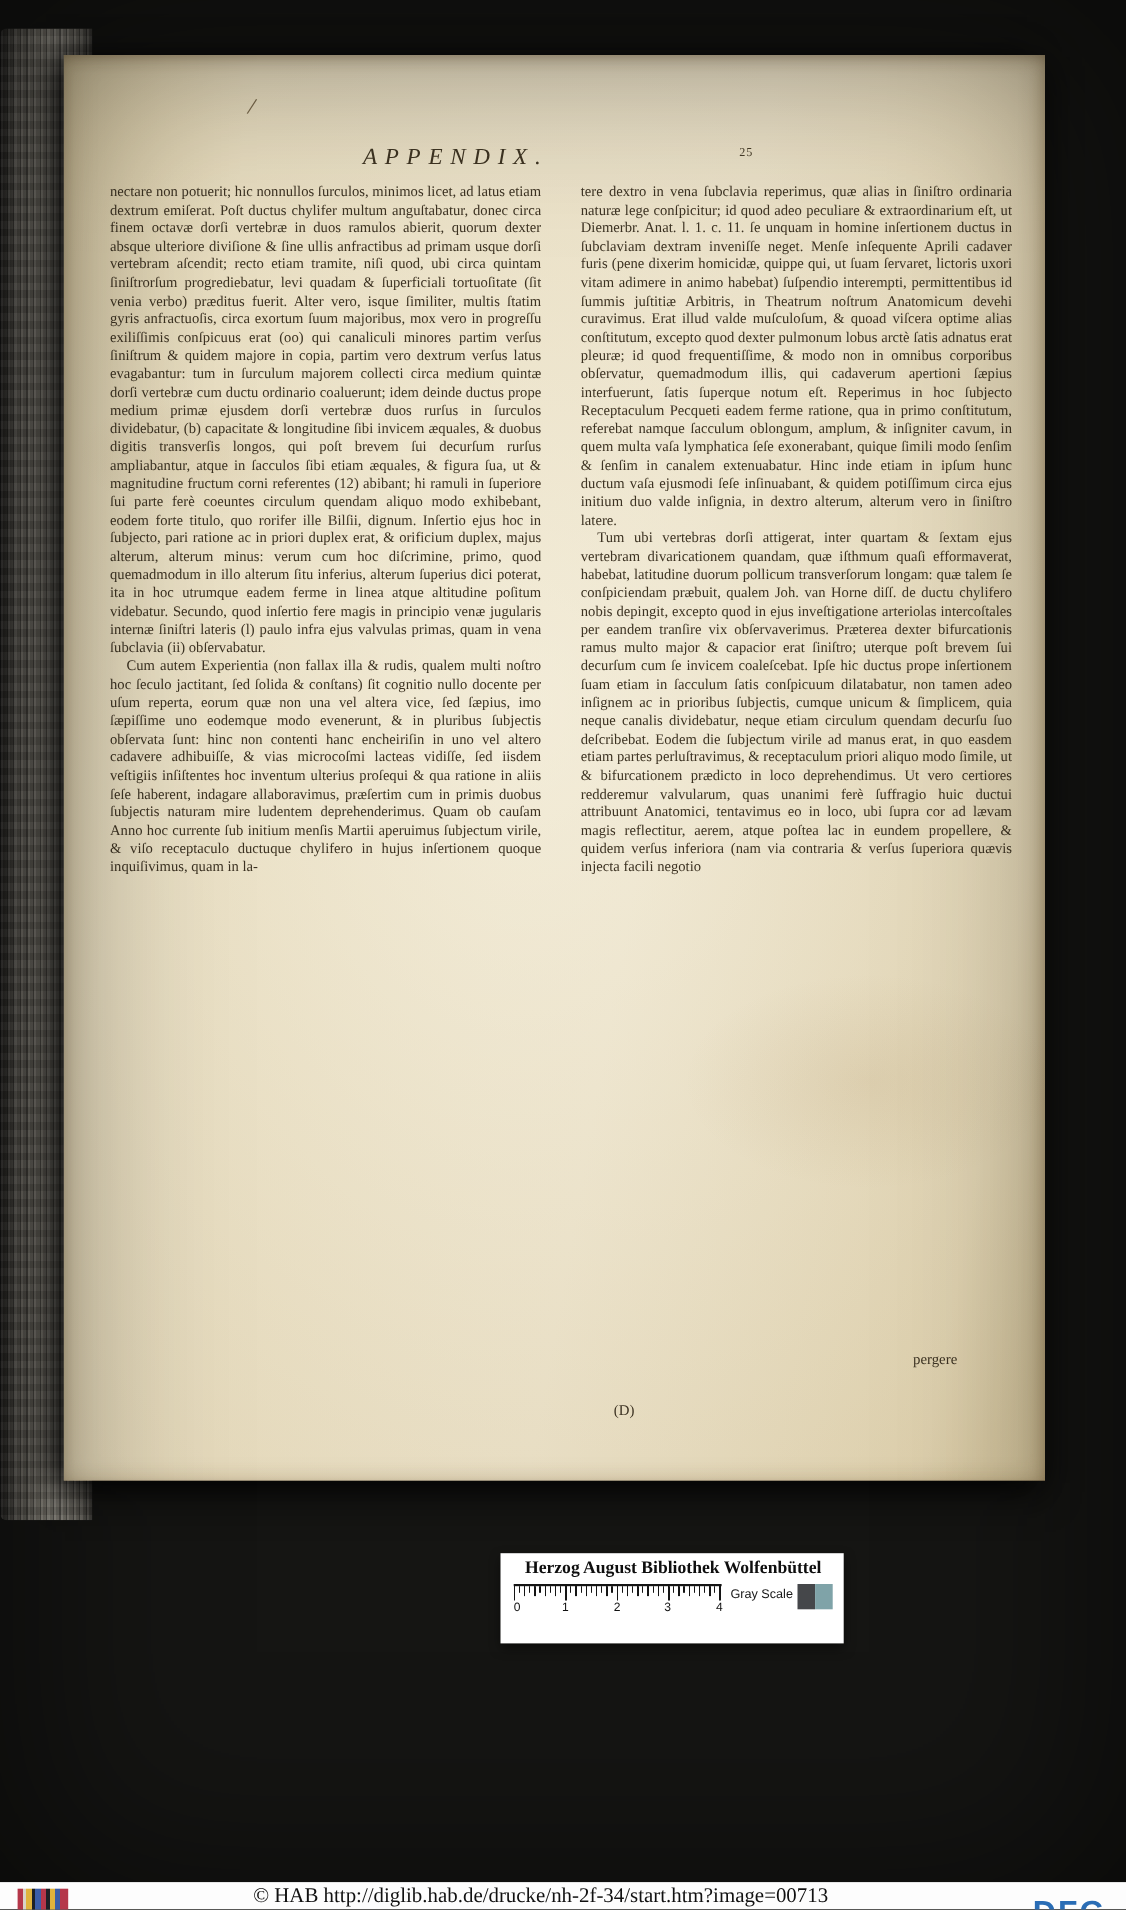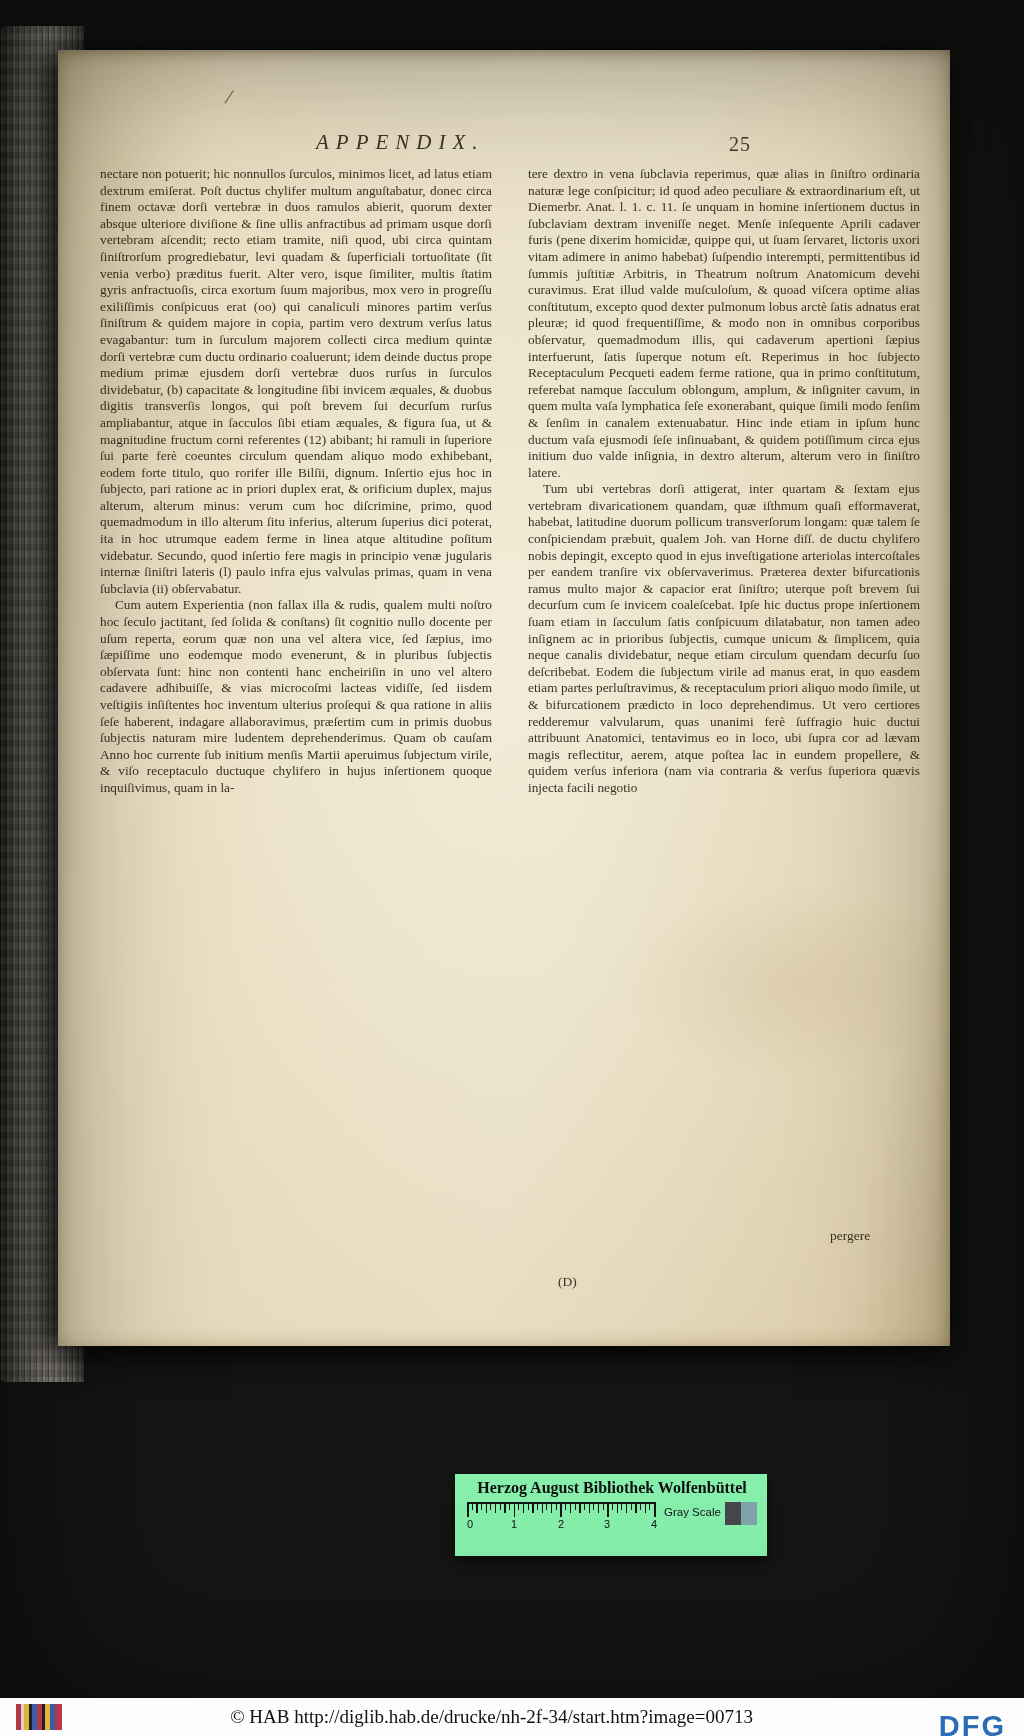--- a/index.html
+++ b/index.html
@@ -37,45 +37,45 @@
       inset 0 6px 14px -6px rgba(90,70,40,.4),
       inset -8px 0 22px -8px rgba(110,85,45,.45),
       inset 10px 0 30px -12px rgba(110,85,45,.35);
   }
   .ink-mark {
     position:absolute; left:168px; top:34px;
     font-size:22px; color:#77674a; transform:rotate(14deg);
   }
   .page-header { position:relative; margin-top:80px; height:30px; }
   .header-title {
-    position:absolute; left:258px; top:0;
+    position:absolute; left:272px; top:0;
     font-style:italic; font-size:21px; letter-spacing:7px; color:#3e3422;
   }
   .page-number {
-    position:absolute; left:671px; top:3px;
-    font-size:20px; color:#463b28; letter-spacing:1px;
+    position:absolute; left:614px; top:3px;
+    font-size:11px; color:#463b28; letter-spacing:1px;
   }
   .text-columns {
     display:flex; gap:36px;
     margin-top:6px; padding:0 30px 0 42px;
     height:1108px; overflow:hidden;
     color:#3c3222;
     font-size:13.3px; line-height:16.6px;
     text-align:justify;
   }
   .col { flex:1; }
   .col p { margin:0; }
   .col p.indent { text-indent:15px; }
   .signature { position:absolute; left:500px; top:1224px; font-size:13.5px; color:#3c3222; }
   .catchword { position:absolute; left:772px; top:1178px; font-size:13.5px; color:#3c3222; }
 
   
   .cal-card {
-    position:absolute; left:455px; top:1474px; width:312px; height:82px; z-index:10;
-    background:#86efac;
+    position:absolute; left:455px; top:1412px; width:312px; height:82px; z-index:10;
+    background:#ffffff;
     box-shadow:0 4px 10px rgba(0,0,0,.55);
     padding:5px 10px 0 12px;
   }
   .cal-title {
     font-family:"Liberation Serif","DejaVu Serif",serif;
     font-weight:bold; font-size:16px; color:#0e0e0e;
     text-align:center; white-space:nowrap;
   }
   .cal-row { display:flex; align-items:flex-start; margin-top:5px; }
   .ruler-wrap { width:189px; }
@@ -97,21 +97,21 @@
   .grayscale-label {
     font-family:"Liberation Sans",sans-serif; font-size:11.5px; color:#161616;
     margin:4px 4px 0 8px; white-space:nowrap;
   }
   .swatch { width:33px; height:23px; margin-top:0; }
   .swatch.dark { background:#45474a; }
   .swatch.light { background:#7fa3a8; }
 
   
   .footer {
-    position:absolute; left:0; bottom:0; width:1024px; height:38px; z-index:50;
+    position:absolute; left:0; bottom:0; width:1024px; height:25px; z-index:50;
     background:#fdfdfd; display:flex; align-items:center;
   }
   .barcode {
     position:absolute; left:16px; top:6px; width:46px; height:26px;
     background:linear-gradient(90deg,
       #b5374a 0 5px, #d8d3c8 5px 8px, #e0b33c 8px 13px, #1d2126 13px 16px,
       #3b5ea8 16px 21px, #b5374a 21px 26px, #1d2126 26px 29px,
       #e0b33c 29px 34px, #3b5ea8 34px 39px, #b5374a 39px 46px);
   }
   .copyright {

